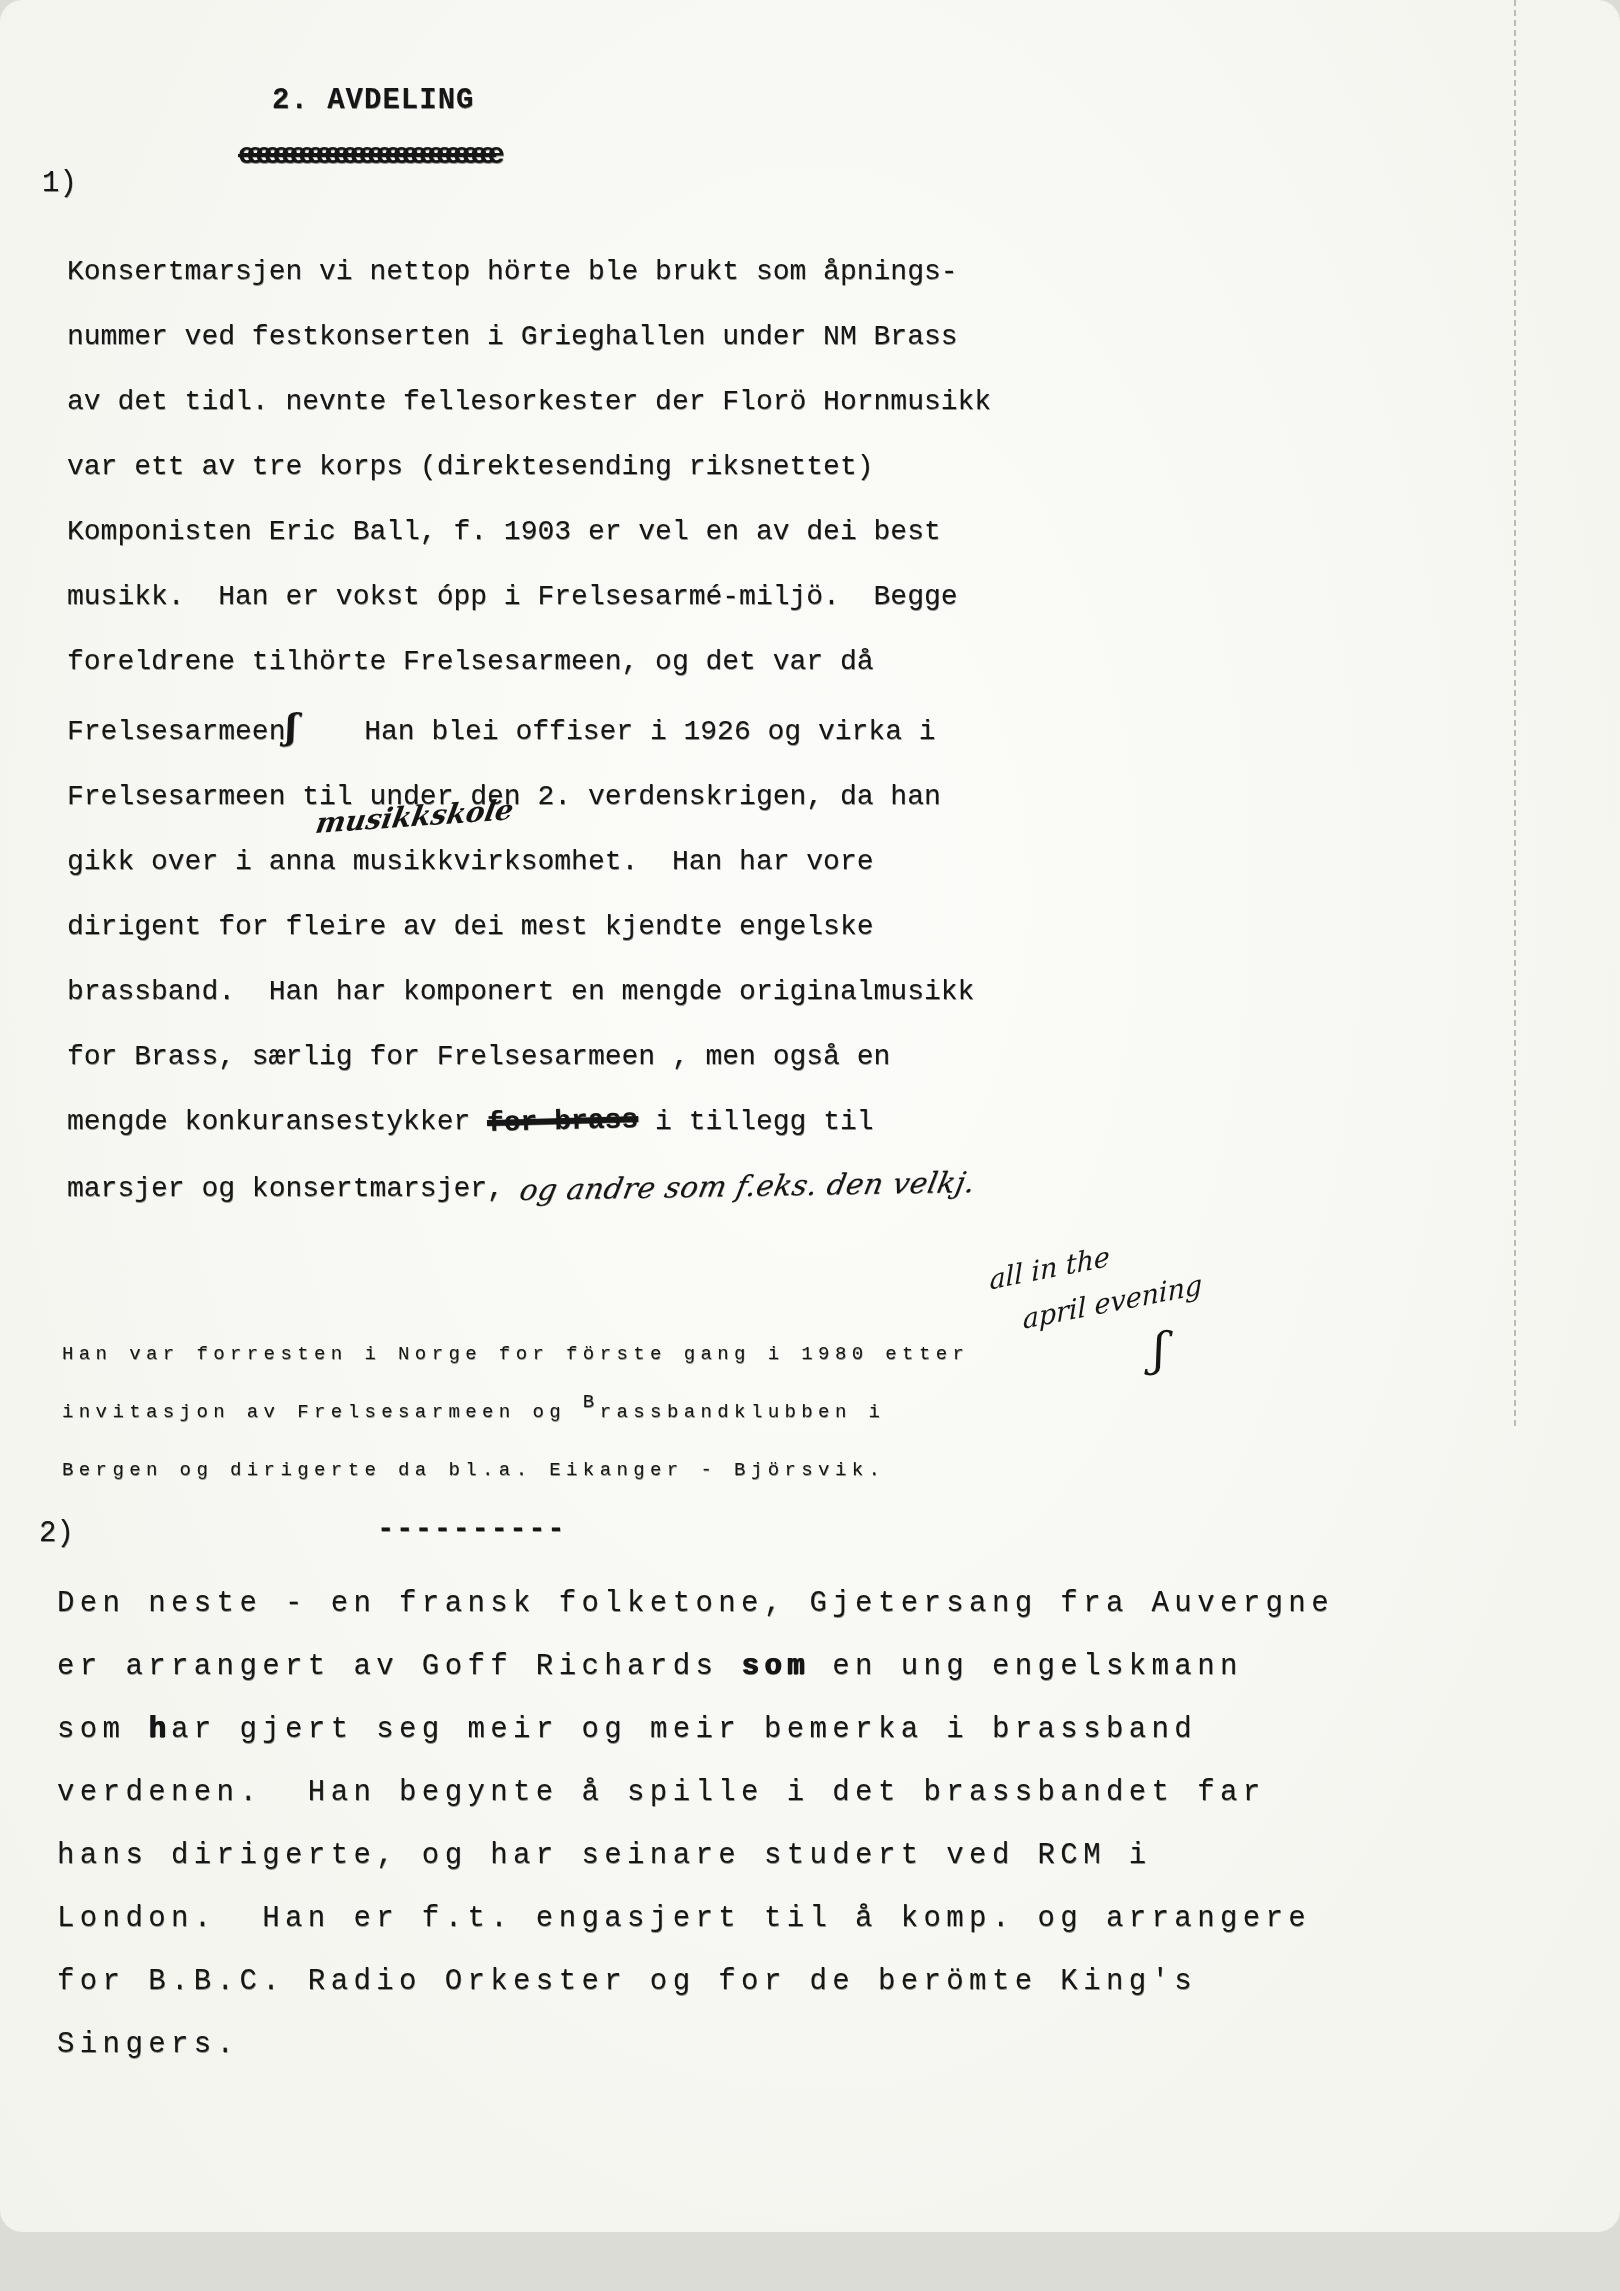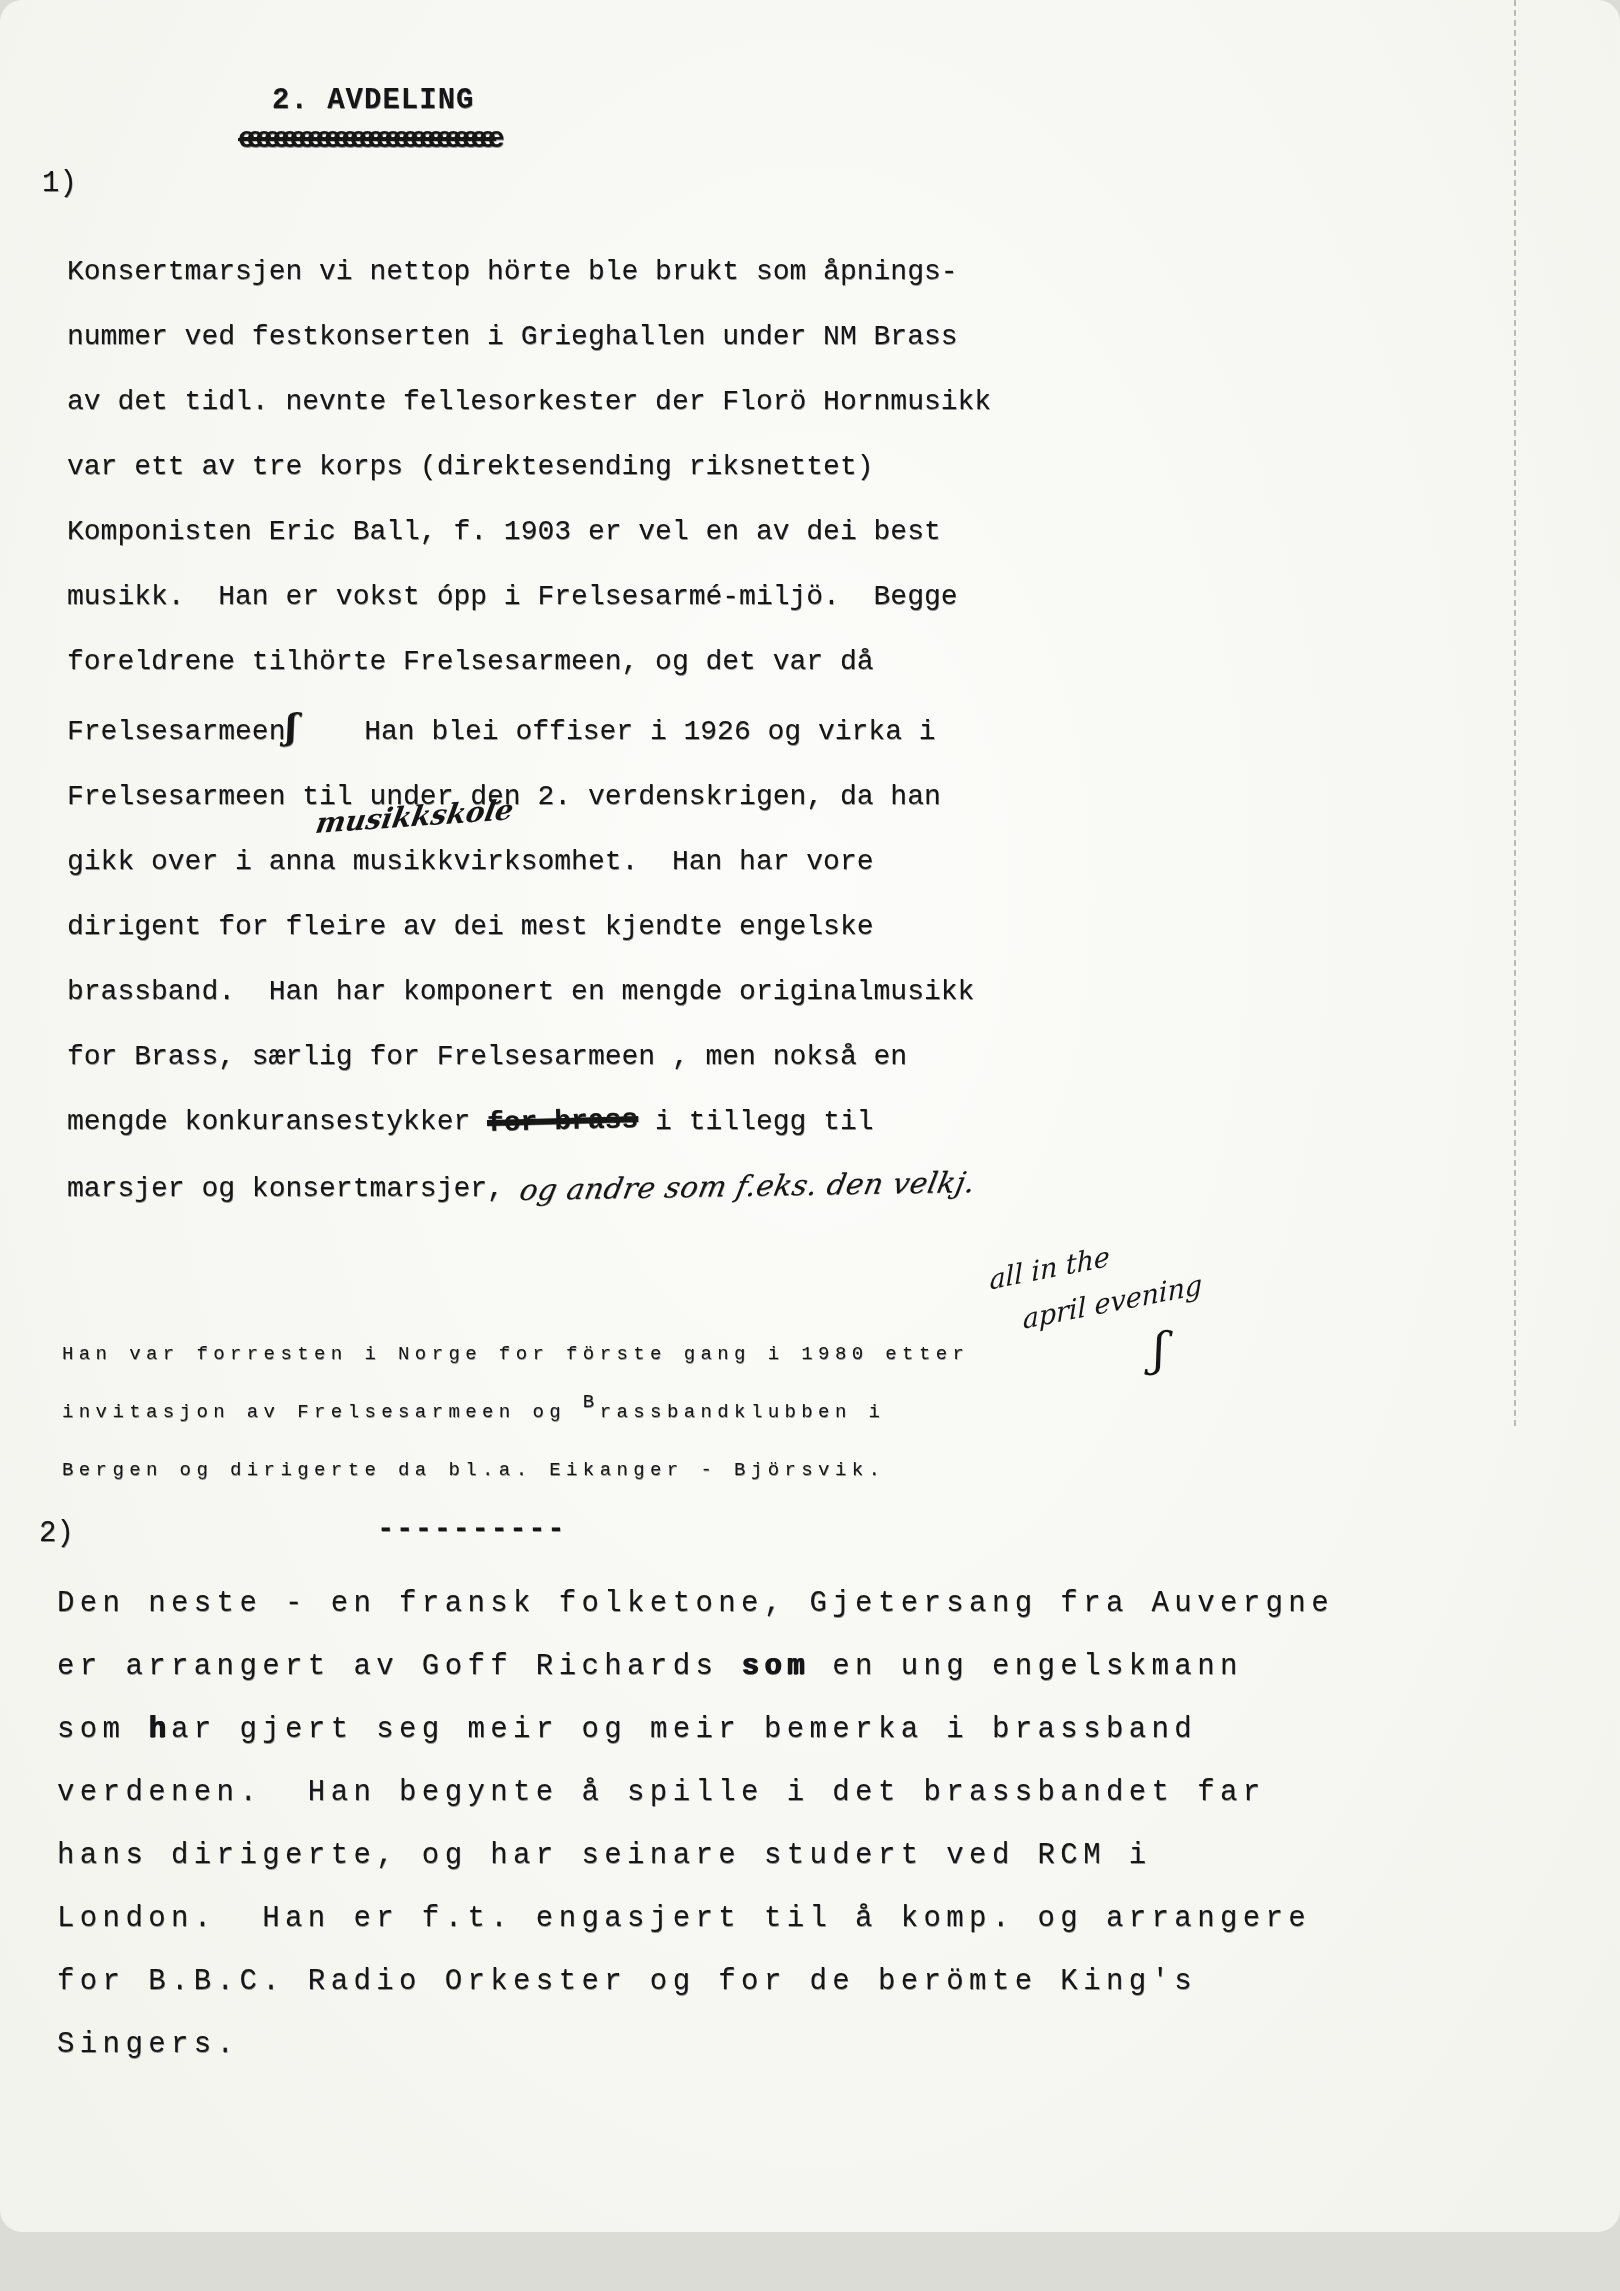--- a/index.html
+++ b/index.html
@@ -12,21 +12,21 @@
     font-family:"Liberation Mono", monospace;
     color:#161616;
     overflow:hidden;
     border-radius:22px;
   }
   .typed{ text-shadow:0.5px 0.6px 0.4px rgba(20,20,20,0.45); }
   .line{ white-space:pre; }
 
   #heading{ position:absolute; left:272px; top:84px; font-size:29px; font-weight:bold; letter-spacing:1px; }
   #squiggle{
-    position:absolute; left:238px; top:123px; font-size:29px; font-weight:bold;
+    position:absolute; left:238px; top:139px; font-size:29px; font-weight:bold;
     letter-spacing:-8.8px; text-decoration:line-through; text-decoration-thickness:2.9px;
     width:276px; overflow:hidden; white-space:nowrap;
   }
   #label1{ position:absolute; left:42px; top:167px; font-size:29px; }
   #label2{ position:absolute; left:39px; top:1517px; font-size:29px; }
   #dashes{ position:absolute; left:377px; top:1513px; font-size:29px; font-weight:bold; letter-spacing:1.5px; }
 
   #para-a{ position:absolute; left:67px; top:239px; font-size:28px; line-height:65px; }
   #para-b{ position:absolute; left:62px; top:1325px; font-size:19px; line-height:58px; letter-spacing:5.4px; }
   #para-c{ position:absolute; left:57px; top:1572px; font-size:29px; line-height:63px; letter-spacing:5.4px; }
@@ -80,21 +80,21 @@
       <div class="line typed"><span>av det tidl. nevnte fellesorkester der Florö Hornmusikk</span></div>
       <div class="line typed"><span>var ett av tre korps (direktesending riksnettet)</span></div>
       <div class="line typed"><span>Komponisten Eric Ball, f. 1903 er vel en av dei best</span></div>
       <div class="line typed"><span>musikk.  Han er vokst ópp i Frelsesarmé-miljö.  Begge</span></div>
       <div class="line typed"><span>foreldrene tilhörte Frelsesarmeen, og det var då</span></div>
       <div class="line typed"><span>Frelsesarmeen</span><span class="handmark">ʃ</span><span>    Han blei offiser i 1926 og virka i</span></div>
       <div class="line typed"><span>Frelsesarmeen til under den 2. verdenskrigen, da han</span></div>
       <div class="line typed"><span>gikk over i anna musikkvirksomhet.  Han har vore</span></div>
       <div class="line typed"><span>dirigent for fleire av dei mest kjendte engelske</span></div>
       <div class="line typed"><span>brassband.  Han har komponert en mengde originalmusikk</span></div>
-      <div class="line typed"><span>for Brass, særlig for Frelsesarmeen , men nokså en</span></div>
+      <div class="line typed"><span>for Brass, særlig for Frelsesarmeen , men også en</span></div>
       <div class="line typed"><span>mengde konkuransestykker </span><span class="strike">for brass</span><span> i tillegg til</span></div>
       <div class="line typed"><span>marsjer og konsertmarsjer, </span><span class="hand">og andre som f.eks. den velkj.</span></div>
     </div>
 
   <div id="hand-above">musikkskole</div>
 
   <div id="para-b">
       <div class="line typed"><span>Han var forresten i Norge for förste gang i 1980 etter</span></div>
       <div class="line typed"><span>invitasjon av Frelsesarmeen og </span><span class="sup">B</span><span>rassbandklubben i</span></div>
       <div class="line typed"><span>Bergen og dirigerte da bl.a. Eikanger - Björsvik.</span></div>

